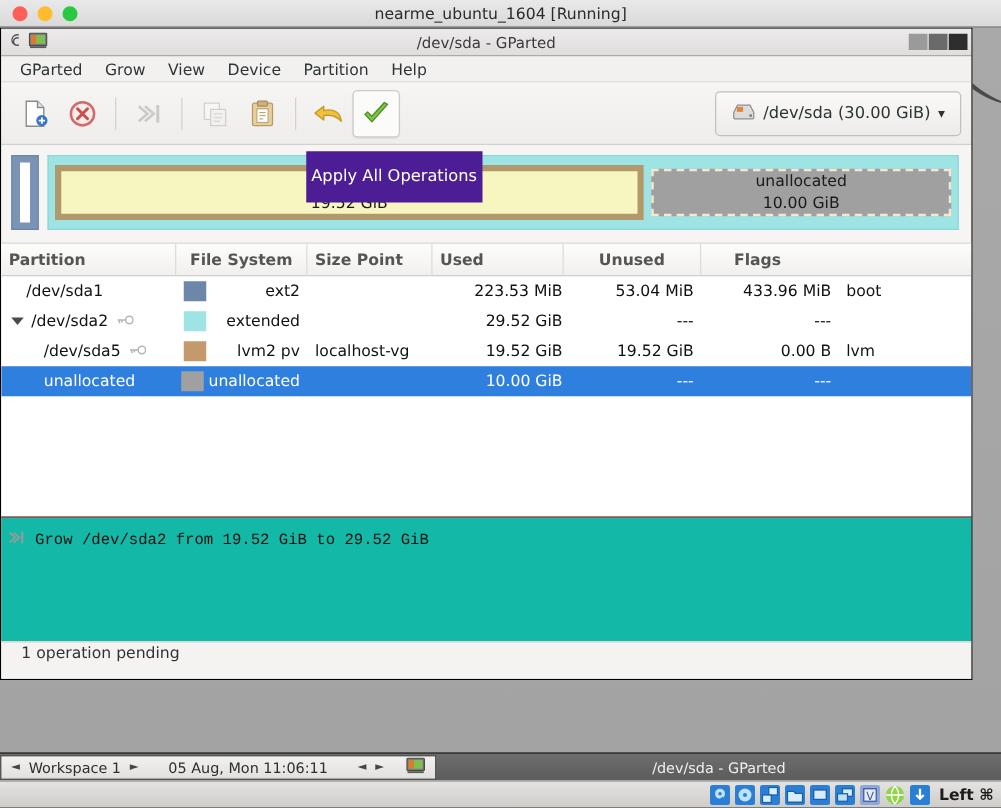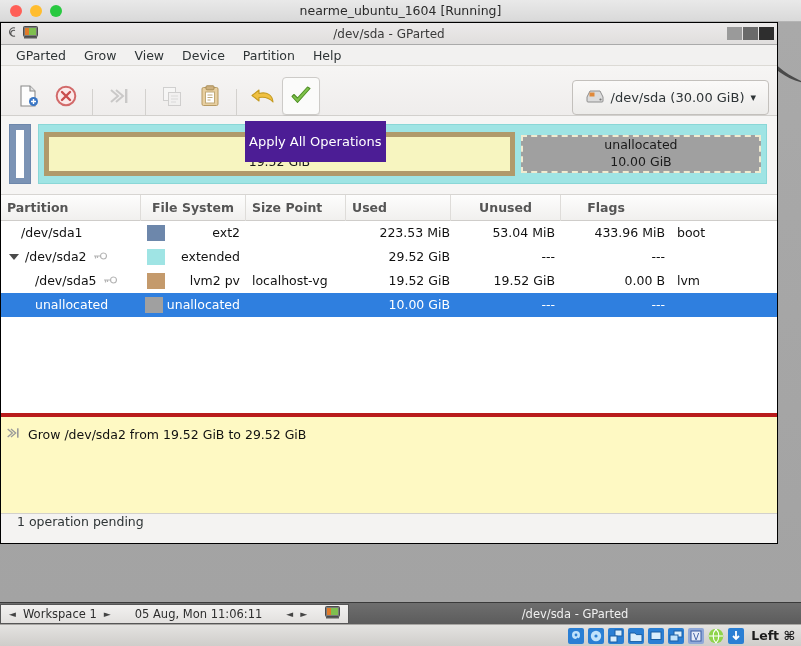--- a/index.html
+++ b/index.html
@@ -69,21 +69,21 @@
     display: flex; align-items: center; padding-left: 6px; flex: none;
   }
   .menu-item {
     font-size: 12.5px; color: #2e3436; padding: 3px 9px; cursor: default;
   }
 
   
   #gp-toolbar {
     height: 50px; background: linear-gradient(to bottom,#f6f5f4,#efedec);
     border-bottom: 1px solid #d2d0cd;
-    display: flex; align-items: flex-end; padding: 0 8px; flex: none; position: relative;
+    display: flex; align-items: center; padding: 0 8px; flex: none; position: relative;
   }
   .tb-btn {
     width: 38px; height: 38px; display: flex; align-items: center; justify-content: center;
     border-radius: 4px;
   }
   .tb-btn.active { background: #fbfbfa; border: 1px solid #cdcbc8; box-shadow: 0 1px 1px rgba(0,0,0,.06);}
   .tb-sep { width: 1px; height: 26px; background: #d3d1ce; margin: 0 7px; }
   .tb-disabled { opacity: .38; }
 
   #device-selector {
@@ -149,22 +149,23 @@
   .c-used   { width: 105px; text-align: right; }
   .c-unused { width: 110px; text-align: right; }
   .c-flags  { width: 90px; text-align: left; }
   .fs-swatch { width: 18px; height: 16px; display:inline-block; margin-right: 4px; flex: none;}
   .expander { width: 0; height: 0; border-left: 5px solid transparent; border-right: 5px solid transparent;
               border-top: 6px solid #4a4a4a; margin: 0 6px 0 2px; flex:none; }
   .key-ico { margin-left: 6px; opacity: .55; flex: none; }
 
   
   #gp-ops {
-    height: 100px; background: #fef9c3; border-top: 4px solid #b91c1c; flex: none;
+    height: 100px; background: #14b8a6; border-top: 1px solid #b91c1c; flex: none;
     padding: 8px 8px 0 4px;
+    font-family: Liberation Mono, monospace;
   }
   .op-row { display: flex; align-items: center; gap: 7px; font-size: 12.5px; color: #111; }
 
   
   #gp-status {
     height: 30px; background: #f4f3f2; border-top: 1px solid #d2d0cd;
     display: flex; padding-left: 16px;
     font-size: 12.5px; color: #2e3436; flex: none;
   }
 

